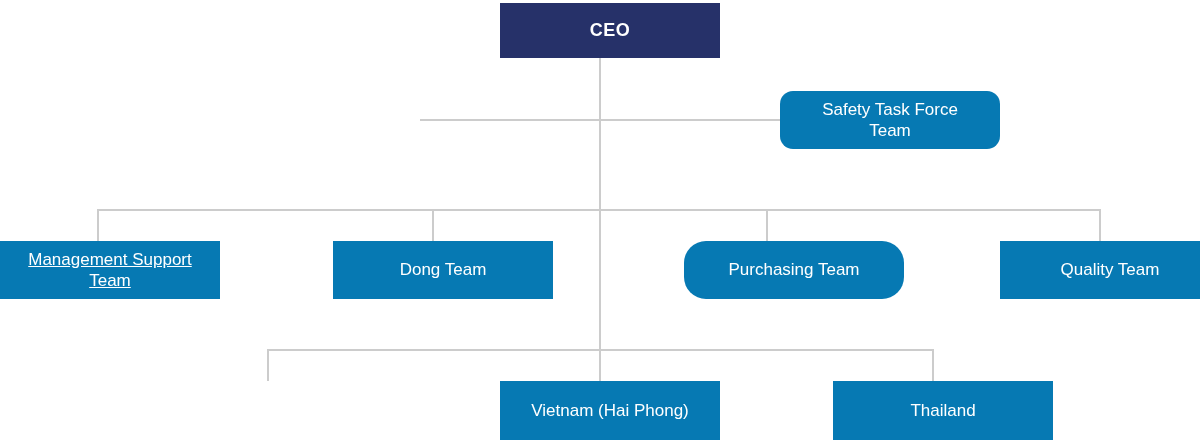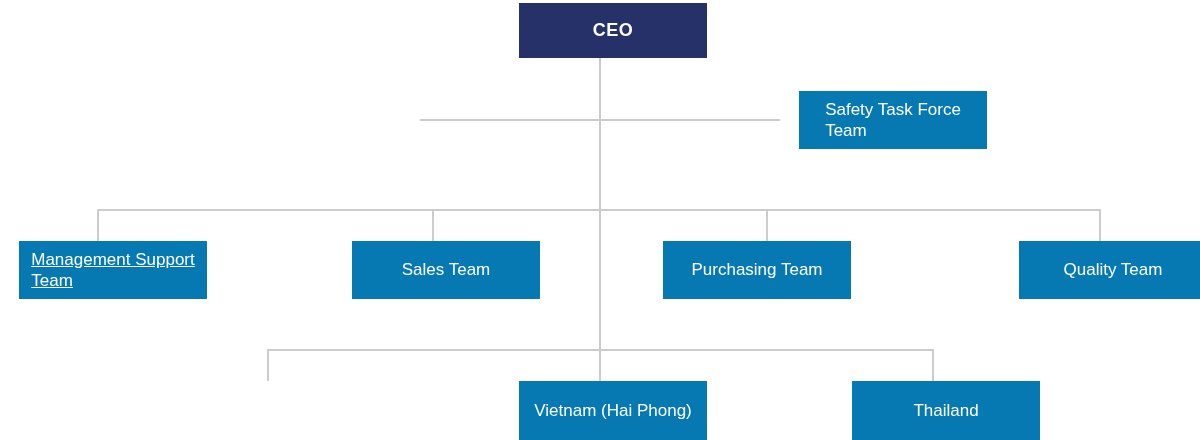--- a/index.html
+++ b/index.html
@@ -6,32 +6,31 @@
   .canvas{
     position:relative;
     width:1200px;
     height:440px;
     background:#ffffff;
     overflow:hidden;
     font-family:"Liberation Sans",sans-serif;
   }
   .node{
     position:absolute;
-    width:188px;
+    width:220px;
     display:flex;
     align-items:center;
     justify-content:center;
-    text-align:left;
+    text-align:center;
     color:#ffffff;
     font-size:17px;
     line-height:1.25;
     white-space:pre-line;
     box-sizing:border-box;
     padding:0 8px;
-    margin-left:19px;
   }
   .node.team{ background:#0679b3; height:58px; }
   .node.root{
     background:#263169;
     height:55px;
     font-weight:700;
     font-size:18px;
     letter-spacing:0.5px;
   }
   .hline,.vline{ position:absolute; background:#cccccc; }
@@ -51,33 +50,33 @@
   <div class="vline" style="left:766px; top:209px; height:32px;"></div>
   <div class="vline" style="left:1099px;top:209px; height:32px;"></div>
   <div class="hline" style="left:267px; top:349px; width:667px;"></div>
   <div class="vline" style="left:267px; top:349px; height:32px;"></div>
   <div class="vline" style="left:932px; top:349px; height:32px;"></div>
 
   <div class="node root" style="left:500px; top:3px;">
     <span>CEO</span>
   </div>
 
-  <div class="node team" style="left:780px; top:91px;">
+  <div class="node team" style="left:780px; top:91px;border-radius:13px;">
     <span>Safety Task Force
 Team</span>
   </div>
 
   <div class="node team" style="left:0px; top:241px;text-decoration:underline;">
     <span>Management Support
 Team</span>
   </div>
   <div class="node team" style="left:333px; top:241px;">
-    <span>Sales Team</span>
+    <span>Dong Team</span>
   </div>
-  <div class="node team" style="left:644px; top:241px;">
+  <div class="node team" style="left:684px; top:241px;border-radius:22px;">
     <span>Purchasing Team</span>
   </div>
   <div class="node team" style="left:1000px; top:241px;">
     <span>Quality Team</span>
   </div>
 
   <div class="node team" style="left:833px; top:381px; height:59px;">
     <span>Thailand</span>
   </div>
   <div class="node team" style="left:500px; top:381px; height:59px;">

